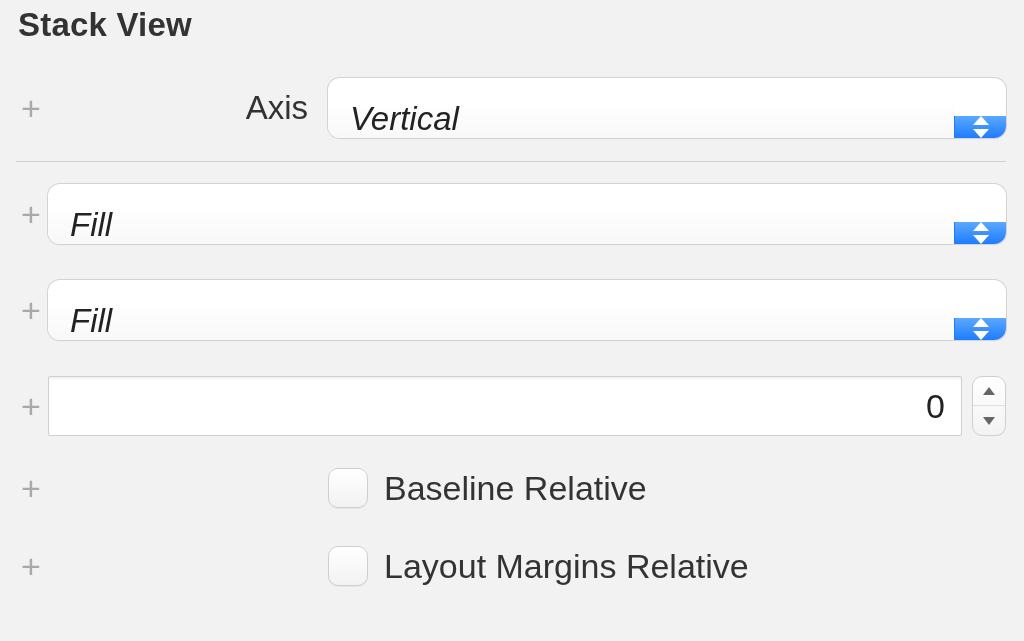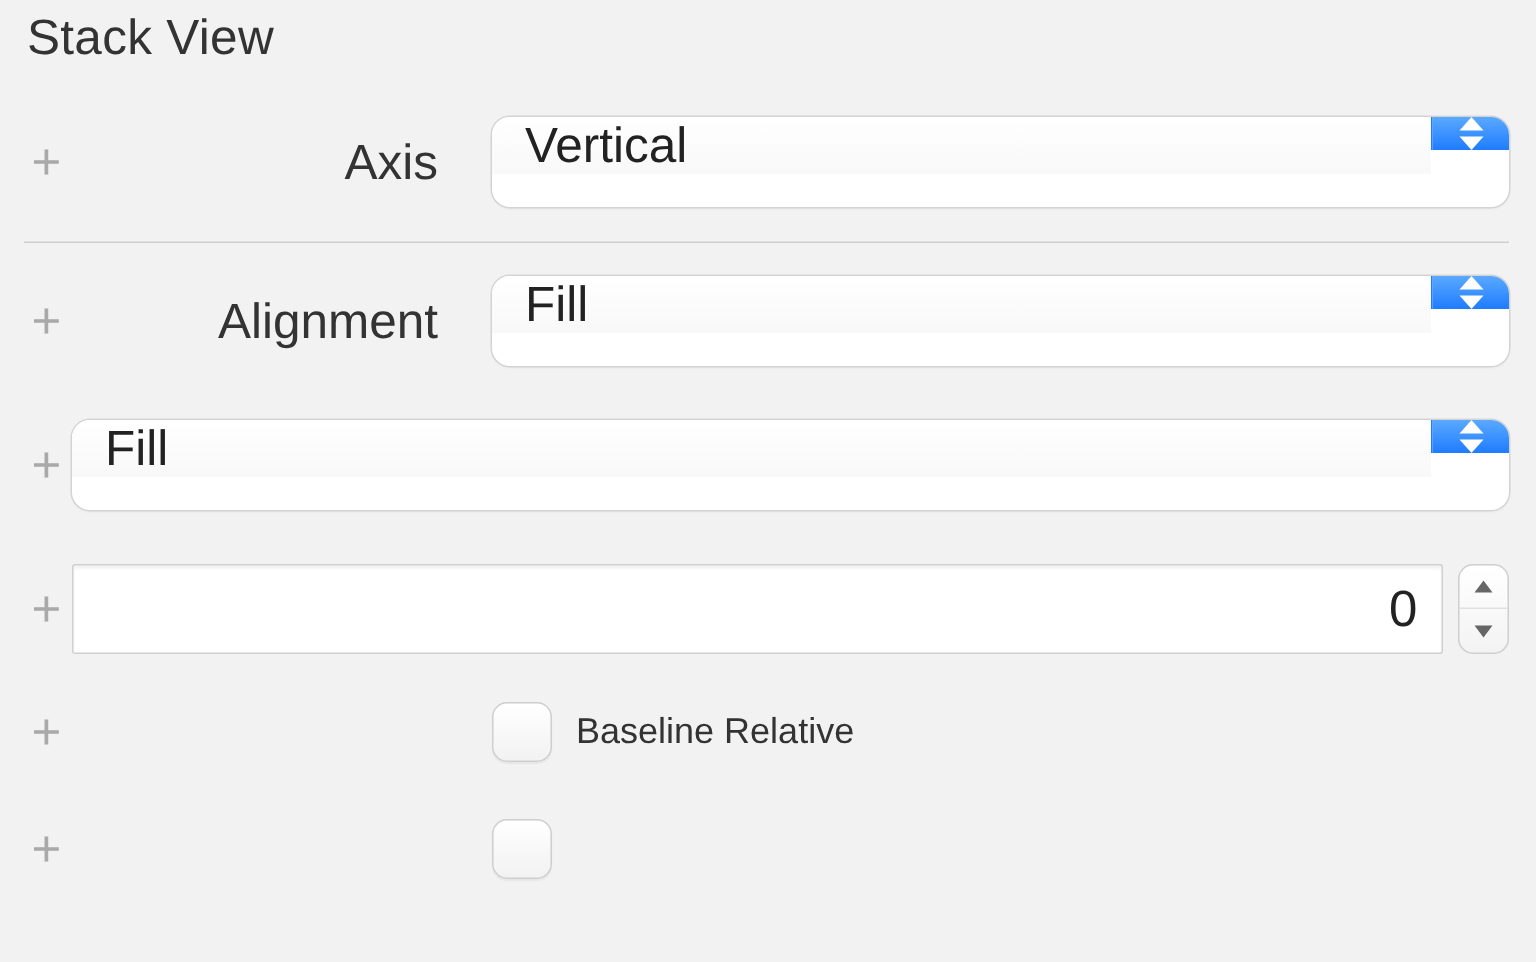--- a/index.html
+++ b/index.html
@@ -10,21 +10,21 @@
     body {
       font-family: -apple-system, "Helvetica Neue", Helvetica, Arial, sans-serif;
       background: #f2f2f2;
       width: 1024px;
       height: 641px;
       padding: 6px 18px 18px 18px;
       color: #222;
     }
     .section-title {
       font-size: 33px;
-      font-weight: 400;
+      font-weight: 700;
       color: #333;
       margin: 0 0 28px 0;
       letter-spacing: 0.2px;
     }
     .row {
       display: flex;
       align-items: center;
       height: 72px;
     }
     .row.withsep {
@@ -54,36 +54,37 @@
       font-weight: 300;
       line-height: 1;
       margin-right: 4px;
       user-select: none;
     }
     .label {
       flex: 0 0 280px;
       text-align: right;
       font-size: 33px;
       color: #333;
-      padding-right: 36px;
+      padding-right: 20px;
     }
     .control-area {
       flex: 1 1 auto;
       display: flex;
       align-items: center;
     }
     .select-control {
       flex: 1 1 auto;
       display: flex;
-      align-items: flex-start;
+      align-items: flex-end;
       height: 60px;
       border-radius: 12px;
       overflow: hidden;
       background: #ffffff;
       box-shadow: 0 0 0 1px #d3d3d3, 0 1px 2px rgba(0,0,0,0.05);
+      font-style: italic;
     }
     .select-control .select-text {
       flex: 1 1 auto;
       padding: 0 22px;
       display: flex;
       align-items: center;
       font-size: 33px;
       color: #222;
       background: linear-gradient(#ffffff, #f8f8f8);
     }
@@ -169,21 +170,21 @@
     .checkbox-box {
       width: 40px;
       height: 40px;
       border-radius: 10px;
       background: linear-gradient(#ffffff,#f2f2f2);
       border: 1px solid #cfcfcf;
       box-shadow: 0 1px 1px rgba(0,0,0,0.05);
       flex: 0 0 40px;
     }
     .checkbox-label {
-      font-size: 24px;
+      font-size: 34px;
       color: #333;
     }
     .row.check-row {
       height: 60px;
     }
     .row.check-row.first {
       margin-bottom: 18px;
       margin-top: 16px;
     }
   </style>
@@ -201,21 +202,20 @@
       <div class="select-indicator">
         <div class="chev up"></div>
         <div class="chev down"></div>
       </div>
     </div>
   </div>
 </div>
 
 <div class="row gap-below-sm">
   <div class="plus-icon">+</div>
-  <div class="label">Alignment</div>
   <div class="control-area">
     <div class="select-control">
       <div class="select-text">Fill</div>
       <div class="select-indicator">
         <div class="chev up"></div>
         <div class="chev down"></div>
       </div>
     </div>
   </div>
 </div>
@@ -260,15 +260,16 @@
     </div>
   </div>
 </div>
 
 <div class="row check-row">
   <div class="plus-icon">+</div>
   <div class="label"></div>
   <div class="control-area">
     <div class="checkbox-control">
       <div class="checkbox-box"></div>
+      <div class="checkbox-label">Layout Margins Relative</div>
     </div>
   </div>
 </div>
 
 </body></html>

